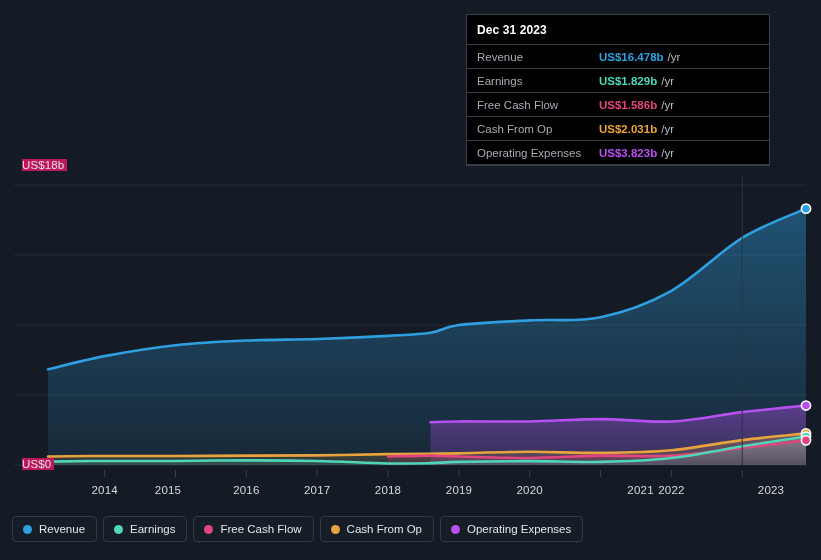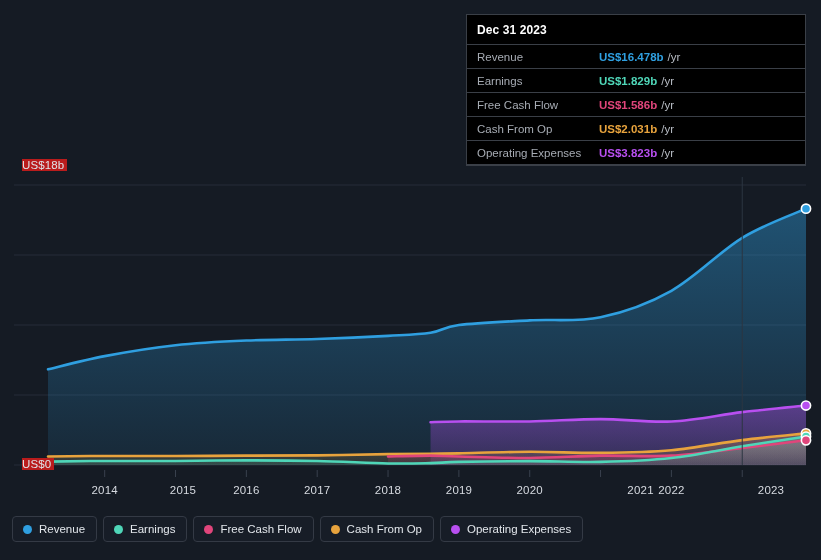--- a/index.html
+++ b/index.html
@@ -27,21 +27,21 @@
   #plot-svg {
     position: absolute;
     left: 0; top: 0;
   }
 
   
   .y-axis-label {
     position: absolute;
     font-size: 11.5px;
     color: #dfe3e8;
-    background: #b91c1c;
+    background: #be185d;
     padding: 0 3px 0 0;
     white-space: nowrap;
     letter-spacing: .1px;
   }
   #y-label-top  { left: 22px; top: 159px; }
   #y-label-zero { left: 22px; top: 458px; }
 
   .x-axis-labels {
     position: absolute;
     left: 0; top: 484px;
@@ -55,21 +55,21 @@
     transform: translateX(-50%);
     white-space: nowrap;
     letter-spacing: .2px;
   }
 
   
   #tooltip {
     position: absolute;
     left: 466px;
     top: 14px;
-    width: 340px;
+    width: 304px;
     background: #000000;
     border: 1px solid #3a3f47;
     box-sizing: border-box;
     padding: 0;
     z-index: 20;
   }
   #tooltip-date {
     font-size: 12px;
     font-weight: bold;
     color: #ffffff;
@@ -203,21 +203,21 @@
         <circle cx="806" cy="436.5488888888889" r="4.6" fill="#4fd6b8" stroke="#ffffff" stroke-width="1.6"></circle>
         <circle cx="806" cy="440.3288888888889" r="4.6" fill="#e0457b" stroke="#ffffff" stroke-width="1.6"></circle>
       </g>
   </svg>
 
   <div class="y-axis-label" id="y-label-top">US$18b</div>
   <div class="y-axis-label" id="y-label-zero">US$0</div>
 
   <div class="x-axis-labels" id="x-axis-labels">
       <div class="x-tick-label" style="left: 104.673px;">2014</div>
-      <div class="x-tick-label" style="left: 183px;">2015</div>
+      <div class="x-tick-label" style="left: 168px;">2015</div>
       <div class="x-tick-label" style="left: 246.355px;">2016</div>
       <div class="x-tick-label" style="left: 317.196px;">2017</div>
       <div class="x-tick-label" style="left: 388.037px;">2018</div>
       <div class="x-tick-label" style="left: 459px;">2019</div>
       <div class="x-tick-label" style="left: 529.72px;">2020</div>
       <div class="x-tick-label" style="left: 600.561px; margin-left: 40px;">2021</div>
       <div class="x-tick-label" style="left: 671.402px;">2022</div>
       <div class="x-tick-label" style="left: 771px;">2023</div>
     </div>
 

